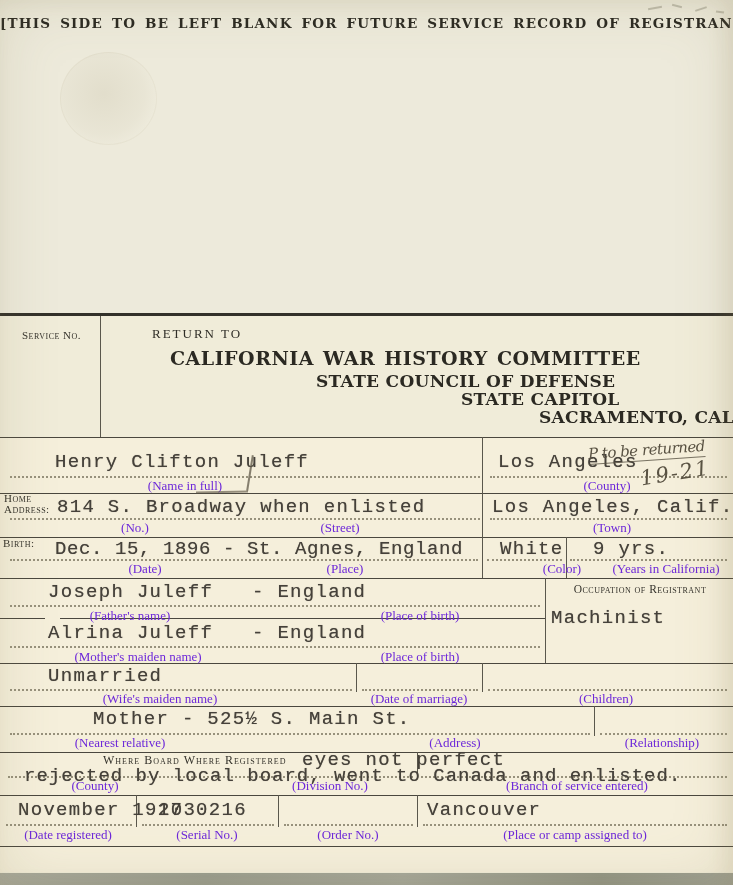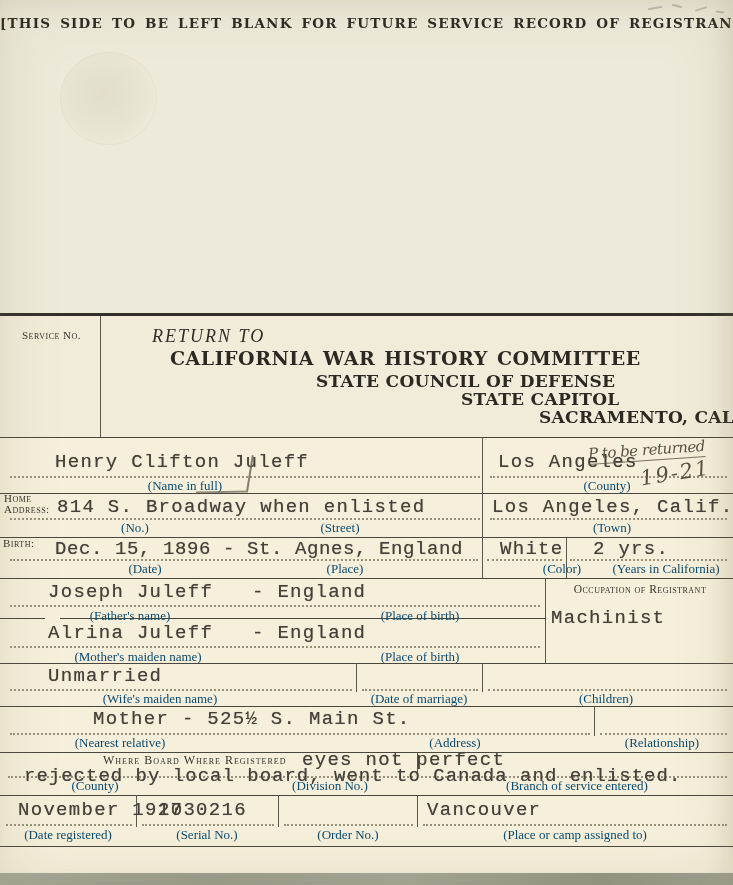--- a/index.html
+++ b/index.html
@@ -7,21 +7,21 @@
     background:#f1edda;font-family:"Liberation Serif",serif;color:#2f2d27;}
   .sect-top{position:absolute;left:0;top:0;width:733px;height:313px;background:#edeadb;}
   .sect-ret{position:absolute;left:0;top:316px;width:733px;height:121px;background:#f0ecd9;}
   .sect-form{position:absolute;left:0;top:438px;width:733px;height:434px;background:#f5efdb;}
   .vignette{position:absolute;inset:0;pointer-events:none;
     box-shadow:inset 0 0 60px rgba(140,125,85,.18), inset -8px 0 18px rgba(140,125,85,.12);}
   .abs{position:absolute;}
   .hl{position:absolute;background:#4a473e;height:1px;}
   .vl{position:absolute;background:#5a574c;width:1px;}
   .dot{position:absolute;height:0;border-bottom:2px dotted #97917c;}
-  .lbl{position:absolute;font-family:"Liberation Serif",serif;font-size:13px;color:#0c4a6e;
+  .lbl{position:absolute;font-family:"Liberation Serif",serif;font-size:13px;color:#6d28d9;
     text-align:center;white-space:nowrap;}
   .sc{position:absolute;font-family:"Liberation Serif",serif;font-variant:small-caps;
     letter-spacing:.5px;color:#34322b;white-space:nowrap;}
   .typed{position:absolute;font-family:"Liberation Mono","DejaVu Sans Mono",monospace;
     font-size:19px;letter-spacing:1.3px;color:#45413a;white-space:pre;
     text-shadow:0 0 .7px rgba(60,55,45,.6);}
   .hc{position:absolute;font-family:"DejaVu Serif",serif;font-weight:bold;color:#2b2922;white-space:nowrap;}
   .hw{position:absolute;font-family:"DejaVu Serif",serif;font-style:italic;color:#595243;white-space:nowrap;}
   .stamp{position:absolute;left:60px;top:52px;width:97px;height:93px;border-radius:50%;
     background:radial-gradient(circle at 45% 45%, rgba(150,138,100,.13), rgba(150,138,100,.05) 55%, transparent 72%);
@@ -46,21 +46,21 @@
   <div class="stamp"></div>
   <div class="pmark" style="left:648px;top:7px;width:14px;height:2px;transform:rotate(-10deg);"></div>
   <div class="pmark" style="left:672px;top:5px;width:10px;height:2px;transform:rotate(14deg);"></div>
   <div class="pmark" style="left:695px;top:8px;width:12px;height:2px;transform:rotate(-18deg);"></div>
   <div class="pmark" style="left:716px;top:11px;width:8px;height:2px;transform:rotate(8deg);"></div>
 
   <div class="hl" style="left:0;top:313px;width:733px;height:3px;background:#33312a;"></div>
 
   <div class="vl" style="left:100px;top:316px;height:121px;"></div>
   <div class="sc" style="left:22px;top:329px;font-size:11px;">Service No.</div>
-  <div class="abs" style="left:152px;top:326px;font-size:18px;letter-spacing:2px;font-family:'Liberation Serif',serif;font-style:italic;">RETURN TO</div>
+  <div class="abs" style="left:152px;top:326px;font-size:13px;letter-spacing:2px;font-family:'Liberation Serif',serif;">RETURN TO</div>
   <div class="hc" style="left:170px;top:347px;font-size:19px;letter-spacing:.5px;word-spacing:2px;">CALIFORNIA WAR HISTORY COMMITTEE</div>
   <div class="hc" style="left:316px;top:371px;font-size:17px;letter-spacing:.3px;">STATE COUNCIL OF DEFENSE</div>
   <div class="hc" style="left:461px;top:389px;font-size:17px;letter-spacing:.3px;">STATE CAPITOL</div>
   <div class="hc" style="left:539px;top:407px;font-size:17px;letter-spacing:.3px;">SACRAMENTO, CAL.</div>
 
   <div class="hl" style="left:0;top:437px;width:733px;"></div>
   <div class="hl" style="left:0;top:493px;width:733px;"></div>
   <div class="hl" style="left:0;top:537px;width:733px;"></div>
   <div class="hl" style="left:0;top:578px;width:733px;"></div>
   <div class="hl" style="left:0;top:618px;width:45px;"></div>
@@ -119,21 +119,21 @@
   <div class="lbl" style="left:290px;top:520px;width:100px;">(Street)</div>
   <div class="typed" style="left:492px;top:496px;">Los Angeles, Calif.</div>
   <div class="lbl" style="left:562px;top:520px;width:100px;">(Town)</div>
 
   <div class="sc" style="left:3px;top:537px;font-size:11px;">Birth:</div>
   <div class="typed" style="left:55px;top:538px;letter-spacing:.6px;">Dec. 15, 1896 - St. Agnes, England</div>
   <div class="lbl" style="left:105px;top:561px;width:80px;">(Date)</div>
   <div class="lbl" style="left:295px;top:561px;width:100px;">(Place)</div>
   <div class="typed" style="left:500px;top:538px;">White</div>
   <div class="lbl" style="left:484px;top:561px;width:80px;margin-left:38px;">(Color)</div>
-  <div class="typed" style="left:593px;top:538px;">2 yrs.</div>
+  <div class="typed" style="left:593px;top:538px;">9 yrs.</div>
   <div class="lbl" style="left:566px;top:561px;width:160px;padding-left:20px;">(Years in California)</div>
 
   <div class="typed" style="left:48px;top:581px;">Joseph Juleff</div>
   <div class="typed" style="left:252px;top:581px;">- England</div>
   <div class="lbl" style="left:70px;top:608px;width:120px;">(Father's name)</div>
   <div class="lbl" style="left:350px;top:608px;width:140px;">(Place of birth)</div>
   <div class="sc" style="left:551px;top:583px;width:178px;text-align:center;font-size:11.5px;">Occupation of Registrant</div>
   <div class="typed" style="left:551px;top:607px;">Machinist</div>
   <div class="typed" style="left:48px;top:622px;">Alrina Juleff</div>
   <div class="typed" style="left:252px;top:622px;">- England</div>

